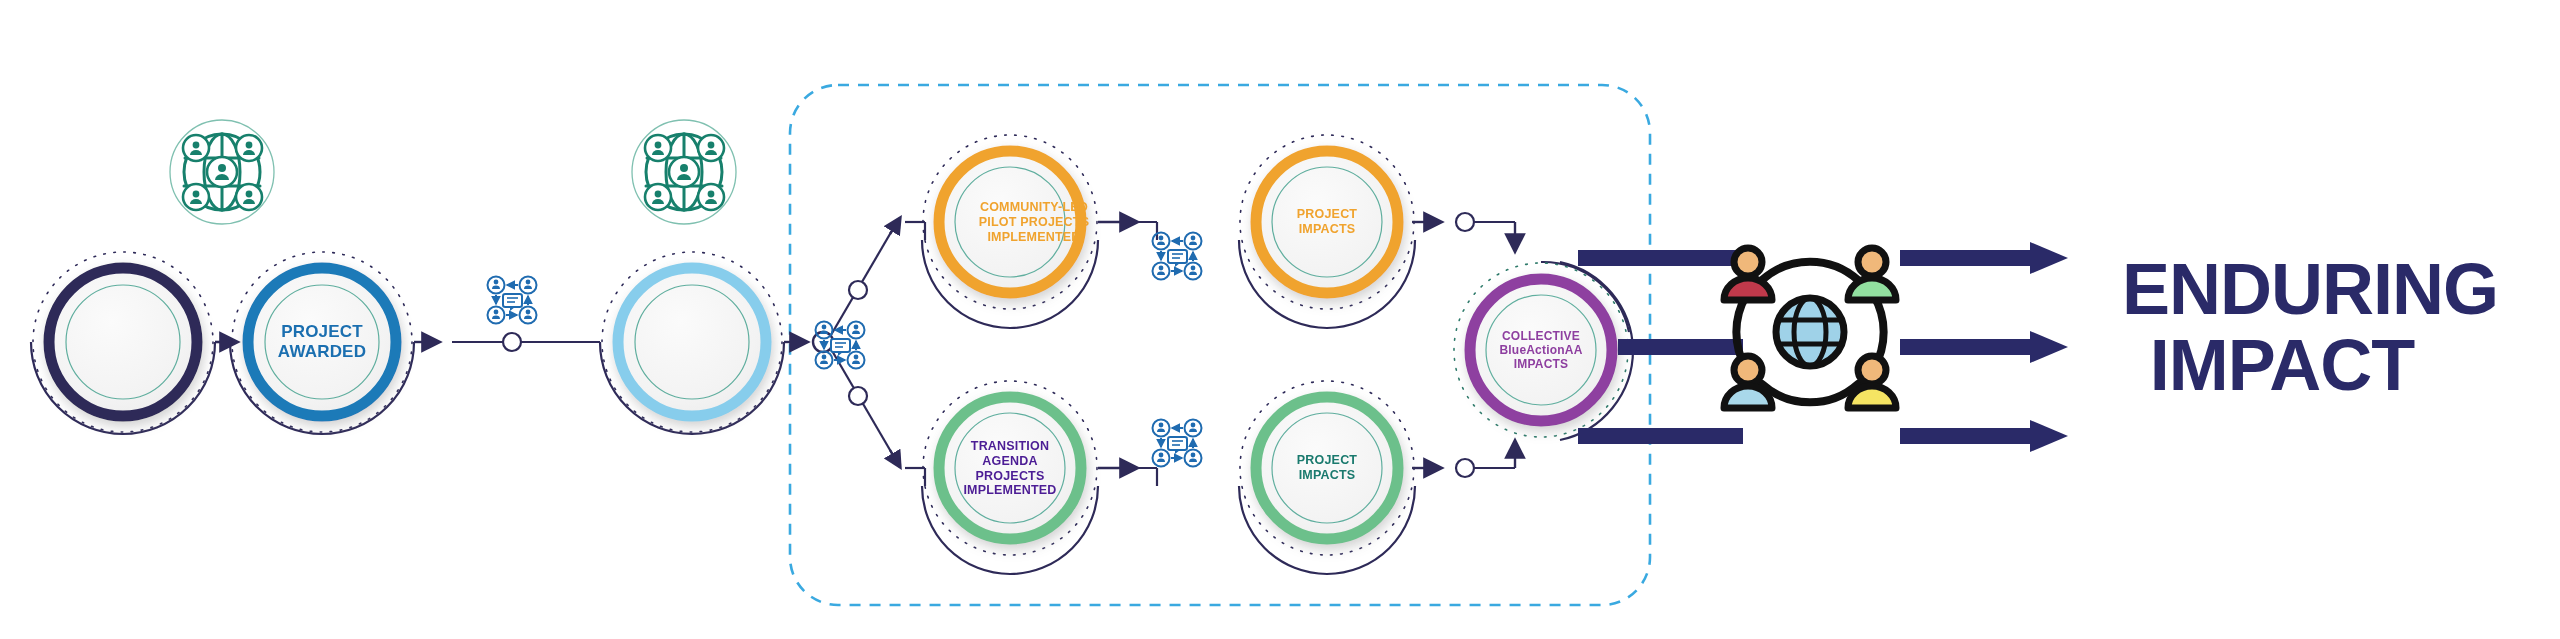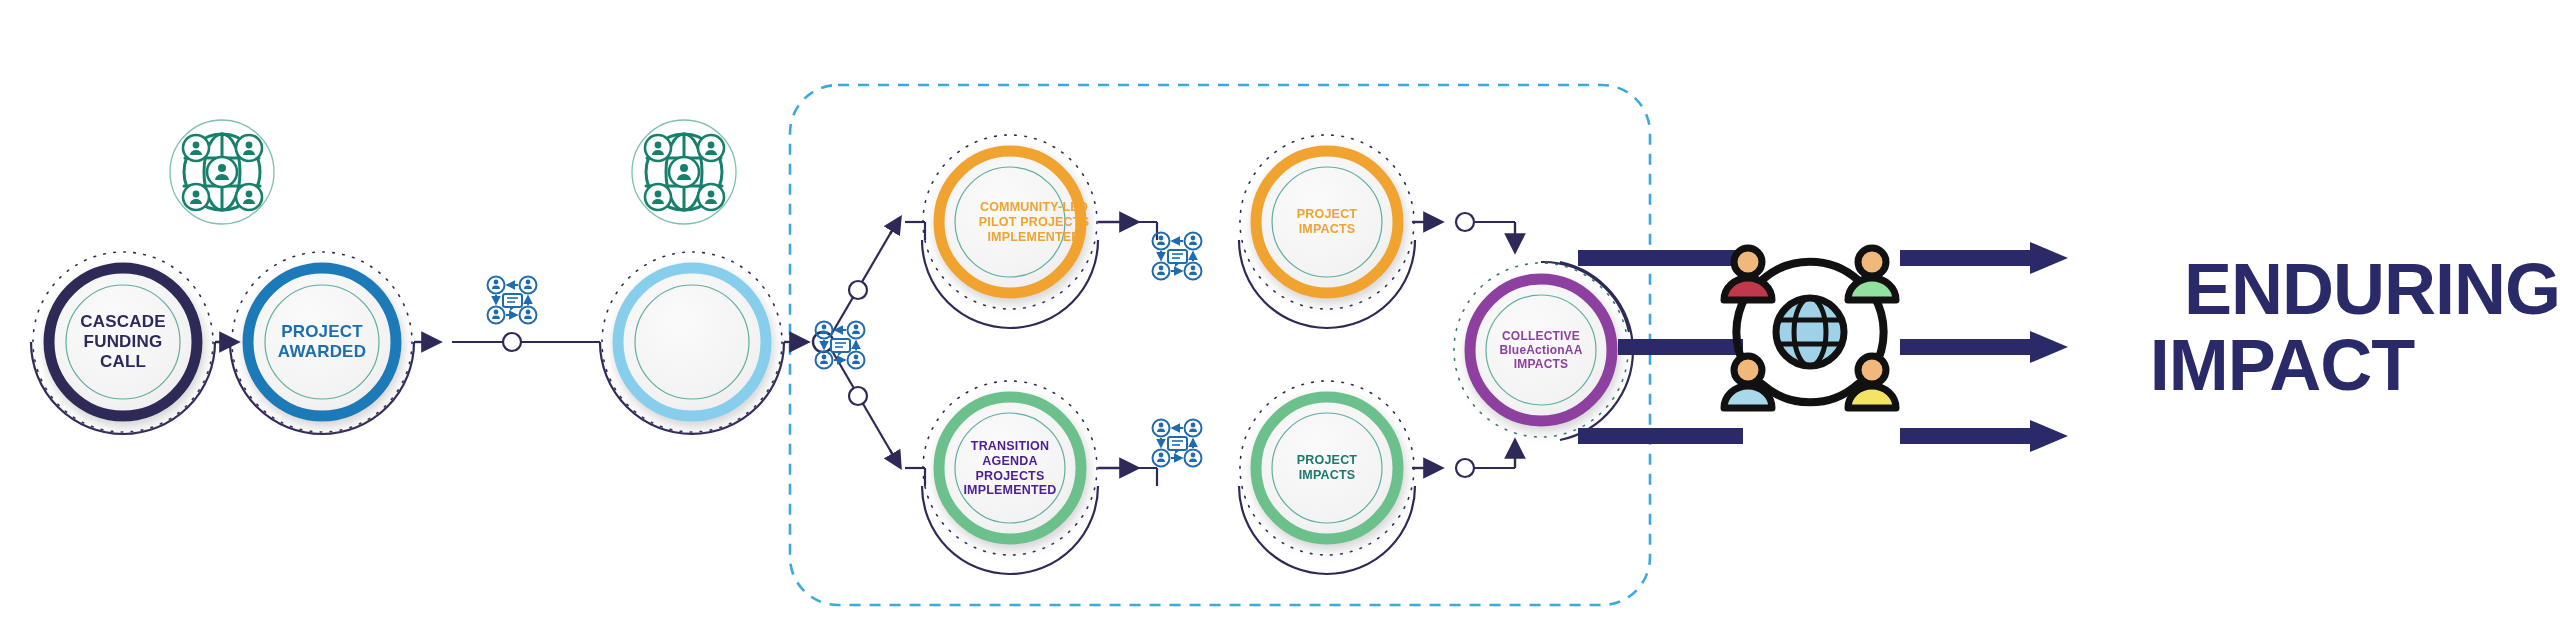--- a/index.html
+++ b/index.html
@@ -50,21 +50,21 @@
     left: 2060px;
     top: 252px;
     width: 500px;
     color: #2a2a68;
     font-size: 72px;
     font-weight: bold;
     line-height: 1.05;
     letter-spacing: -1px;
     pointer-events: none;
   }
-  .enduring-line1 { display: block; text-align: right; }
+  .enduring-line1 { display: block; text-align: center; }
   .enduring-line2 { display: block; text-align: center; padding-right: 56px; }
 </style>
 </head>
 <body>
 
 <div id="stage">
 
   <svg id="canvas" viewBox="0 0 2560 639" xmlns="http://www.w3.org/2000/svg">
     <defs>
       <marker id="arrowNavy" markerWidth="9" markerHeight="9" refX="7" refY="4.5" orient="auto" markerUnits="strokeWidth">
@@ -445,23 +445,20 @@
         <rect x="1900" y="339" width="135" height="16"></rect>
         <path d="M 2030,331 L 2068,347 L 2030,363 z"></path>
       </g>
       <g>
         <rect x="1900" y="428" width="135" height="16"></rect>
         <path d="M 2030,420 L 2068,436 L 2030,452 z"></path>
       </g>
     </g>
   </svg>
 
-  <div class="node-label lbl-cascade" style="left:123px;  top:342px; width:140px;">CASCADE
-FUNDING
-CALL</div>
 
   <div class="node-label lbl-awarded" style="left:322px;  top:342px; width:140px;">PROJECT
 AWARDED</div>
 
 
   <div class="node-label lbl-pilot" style="left:1034px; top:222px; width:124px;">COMMUNITY-LED
 PILOT PROJECTS
 IMPLEMENTED</div>
 
   <div class="node-label lbl-impacts-o" style="left:1327px; top:222px; width:120px;">PROJECT

